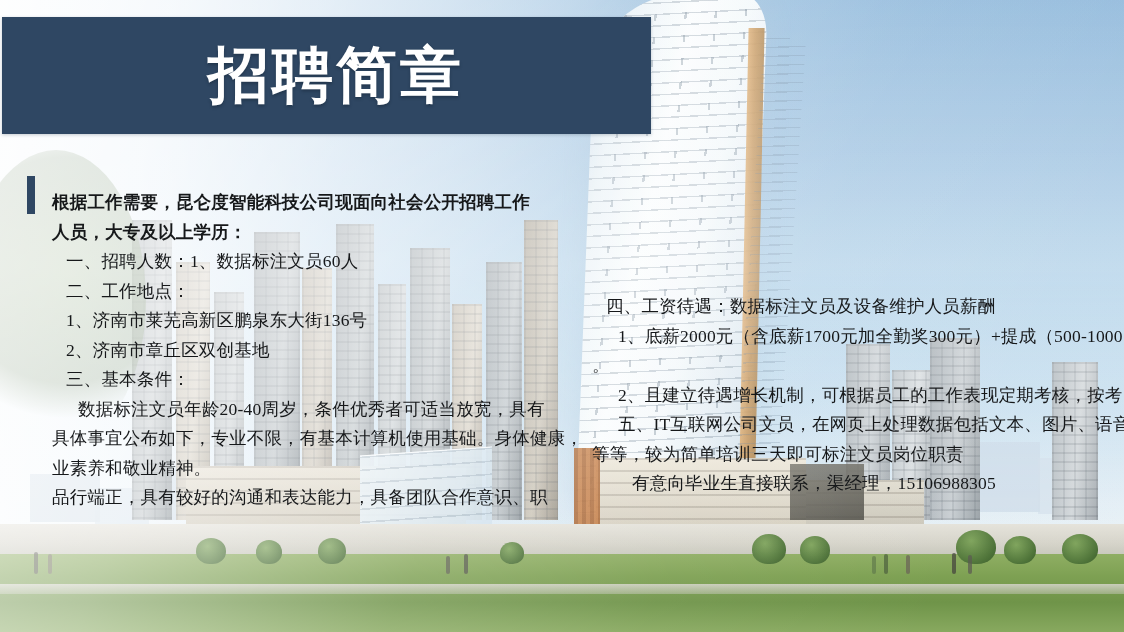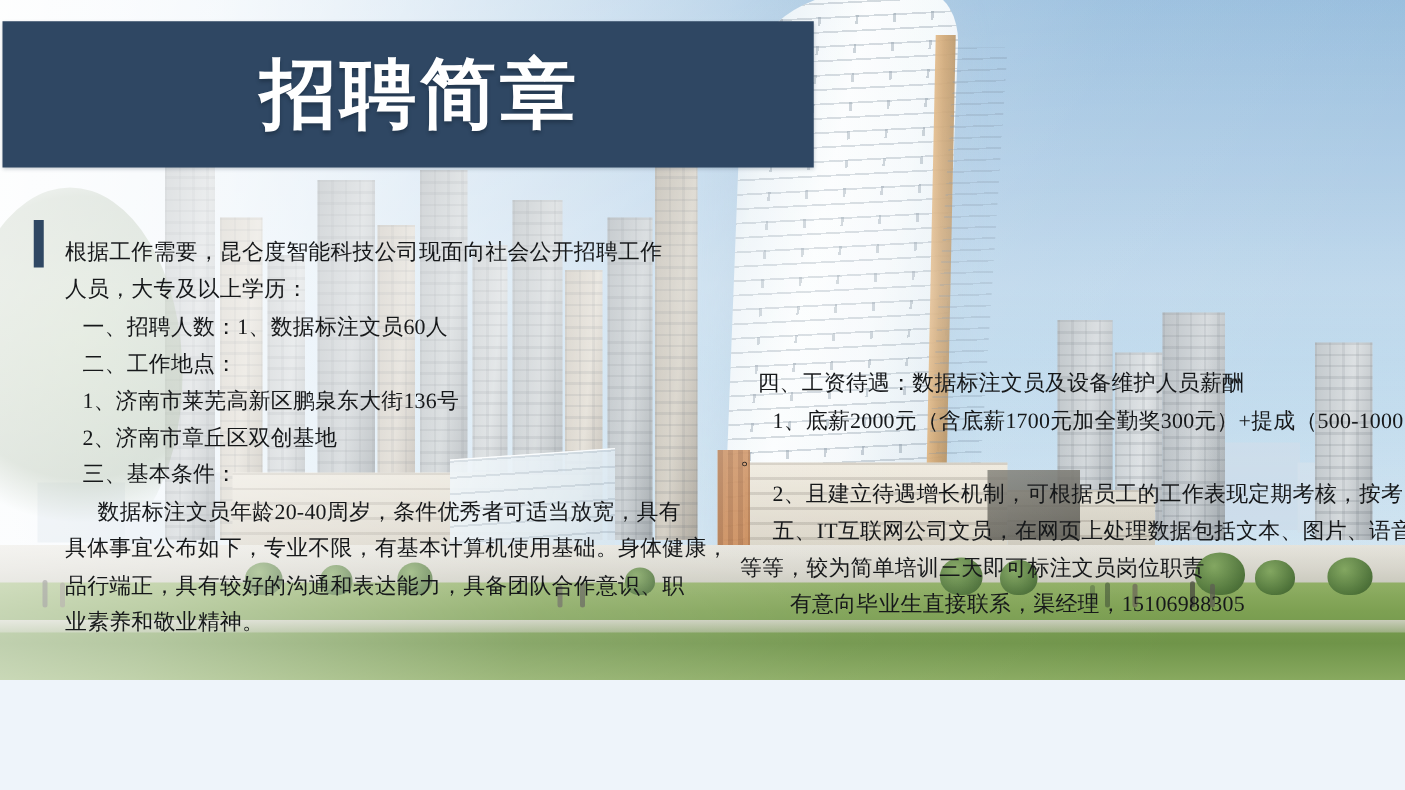--- a/index.html
+++ b/index.html
@@ -3,21 +3,21 @@
 <meta charset="utf-8">
 <title>招聘简章</title>
 <style>
   html,body{margin:0;padding:0;}
   body{
     width:1124px;height:632px;overflow:hidden;
     font-family:"Liberation Sans","DejaVu Sans",sans-serif;
     background:#eef4fa;
   }
   #slide{
-    position:relative;width:1124px;height:544px;overflow:hidden;
+    position:relative;width:1124px;height:632px;overflow:hidden;
     background:#15803d;
   }
 
   
   .bg{position:absolute;inset:0;overflow:hidden;}
 
   .sky{
     position:absolute;left:0;top:0;width:1124px;height:560px;
     background:
       linear-gradient(100deg,
@@ -181,21 +181,21 @@
 
   .line{
     font-size:17.5px;
     line-height:29.5px;
     white-space:nowrap;
   }
 
   
   .hei{
     font-family:"DejaVu Sans","Liberation Sans",sans-serif;
-    font-weight:400;
+    font-weight:700;
     letter-spacing:.2px;
   }
   
   .song{
     font-family:"Liberation Serif","DejaVu Serif",serif;
     font-weight:400;
     letter-spacing:.2px;
   }
   .ind1{padding-left:26px;}
   .ind2{padding-left:14px;}
@@ -324,22 +324,22 @@
   <div class="col-left">
     <div class="line hei">根据工作需要，昆仑度智能科技公司现面向社会公开招聘工作</div>
     <div class="line hei">人员，大专及以上学历：</div>
     <div class="line song ind2">一、招聘人数：1、数据标注文员60人</div>
     <div class="line song ind2">二、工作地点：</div>
     <div class="line song ind2">1、济南市莱芜高新区鹏泉东大街136号</div>
     <div class="line song ind2">2、济南市章丘区双创基地</div>
     <div class="line song ind2">三、基本条件：</div>
     <div class="line song ind1">数据标注文员年龄20-40周岁，条件优秀者可适当放宽，具有</div>
     <div class="line song">具体事宜公布如下，专业不限，有基本计算机使用基础。身体健康，</div>
+    <div class="line song">业素养和敬业精神。</div>
     <div class="line song">品行端正，具有较好的沟通和表达能力，具备团队合作意识、职</div>
-    <div class="line song">业素养和敬业精神。</div>
   </div>
 
   <div class="col-right">
     <div class="line song ind2">四、工资待遇：数据标注文员及设备维护人员薪酬</div>
     <div class="line song ind1">1、底薪2000元（含底薪1700元加全勤奖300元）+提成（500-1000）</div>
     <div class="line song">。</div>
     <div class="line song ind1">2、且建立待遇增长机制，可根据员工的工作表现定期考核，按考</div>
     <div class="line song ind1">五、IT互联网公司文员，在网页上处理数据包括文本、图片、语音</div>
     <div class="line song">等等，较为简单培训三天即可标注文员岗位职责</div>
     <div class="line song ind3">有意向毕业生直接联系，渠经理，15106988305</div>

